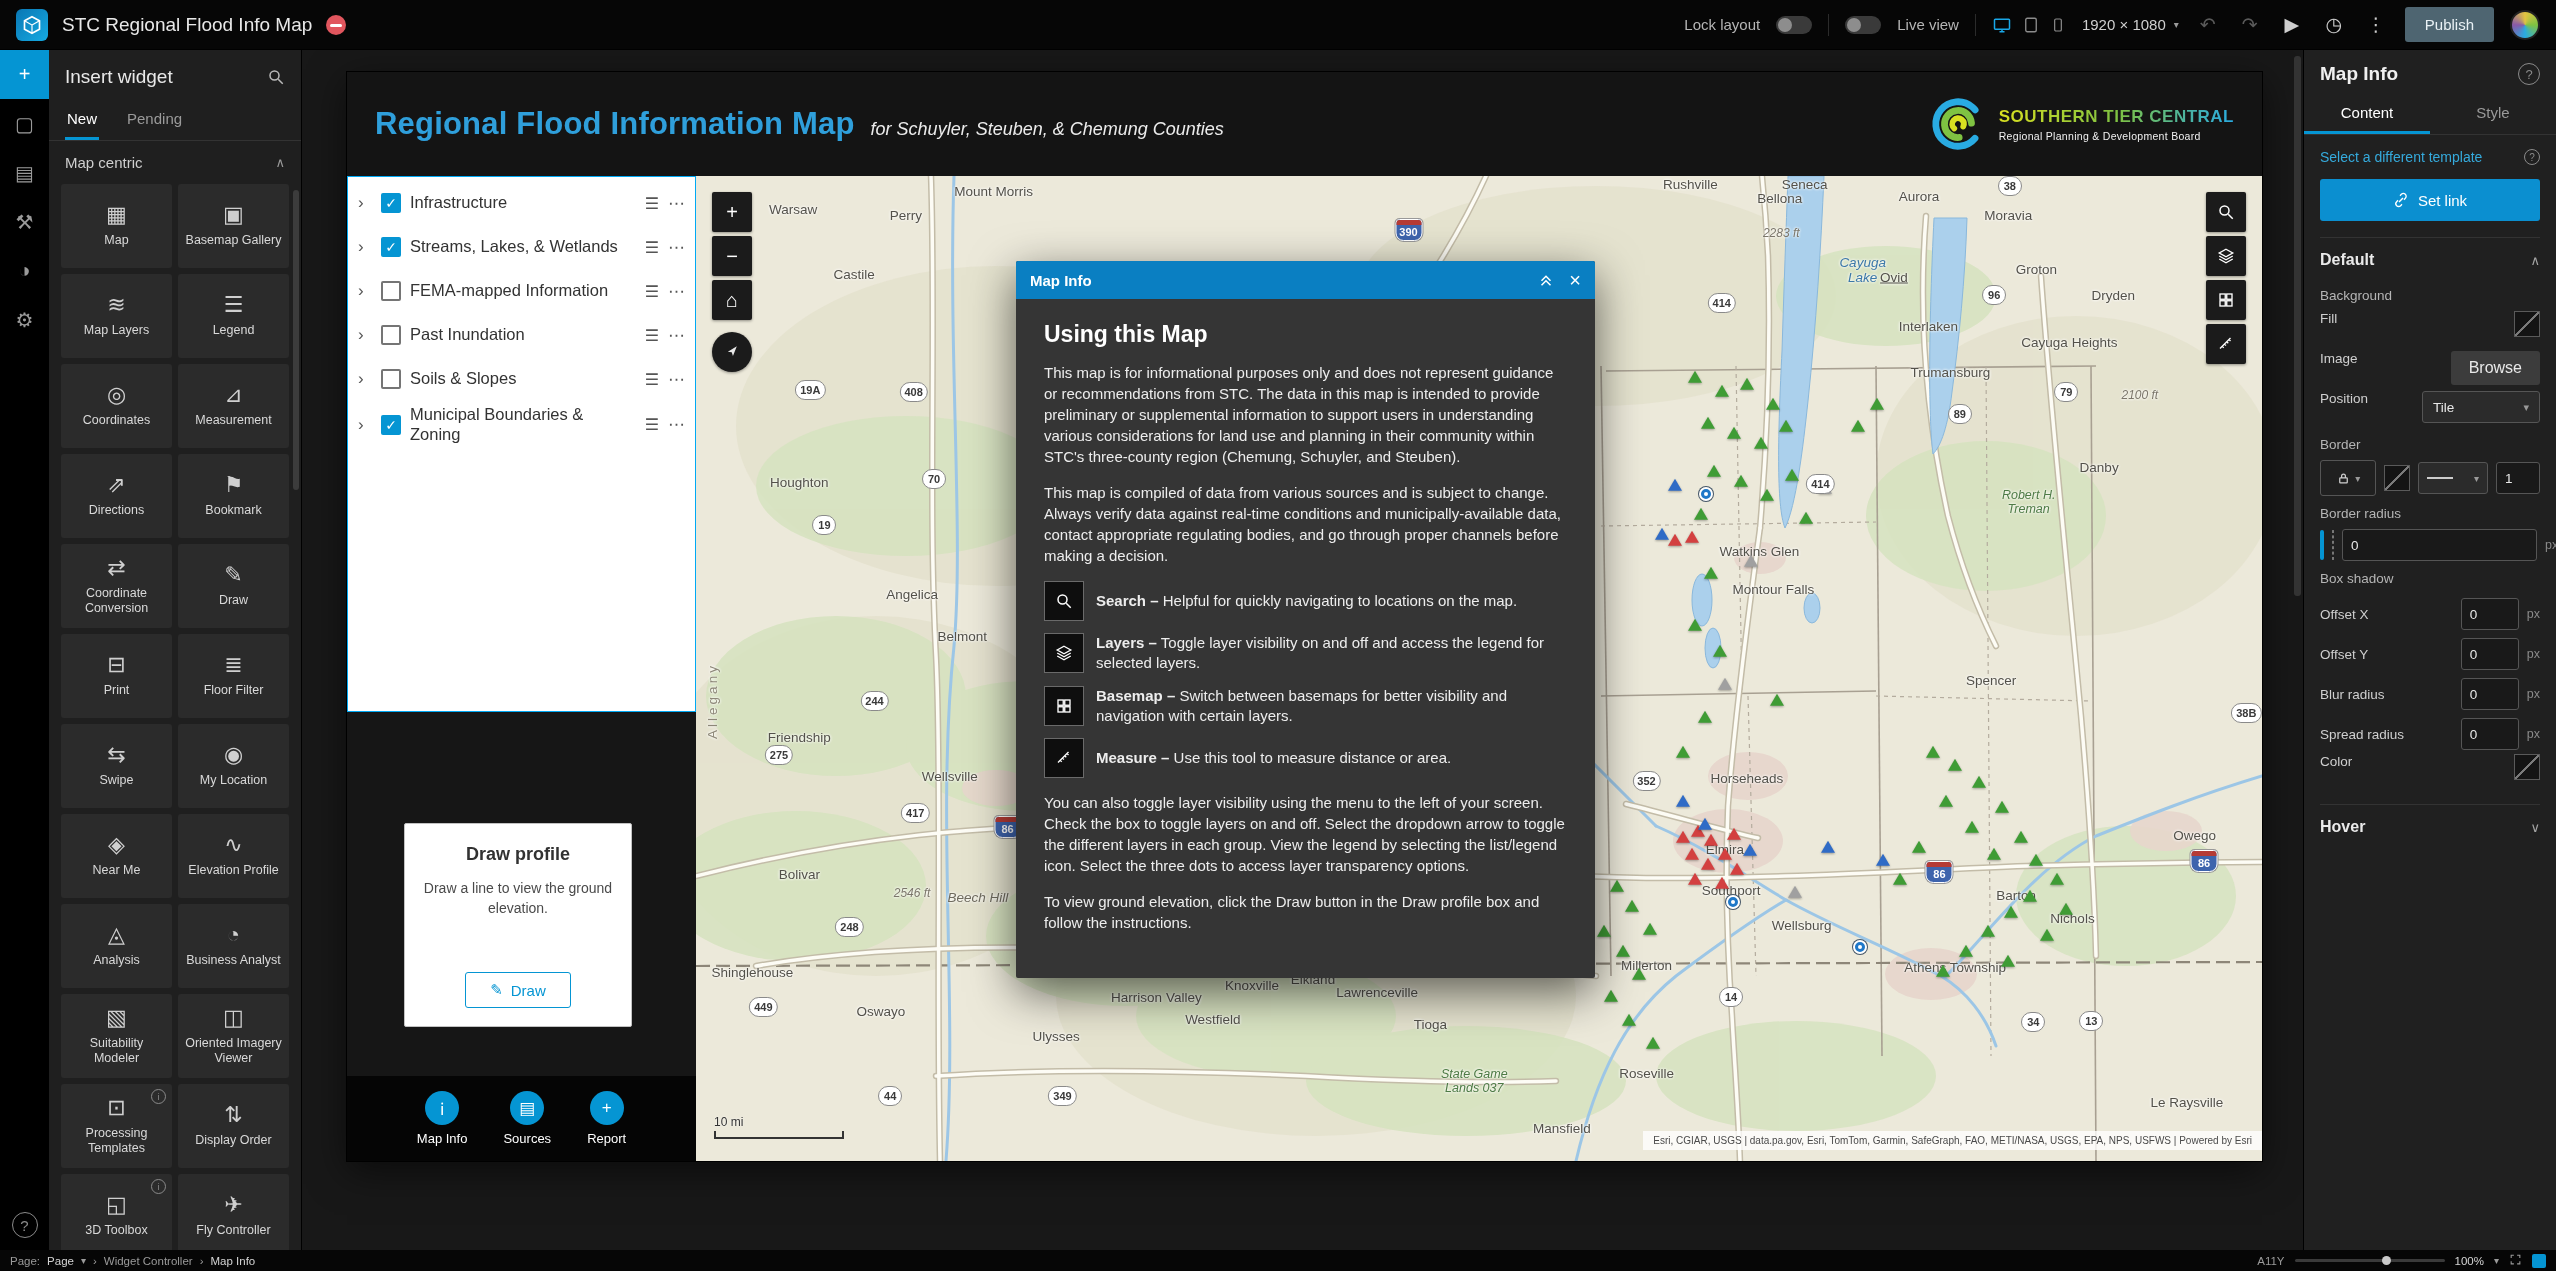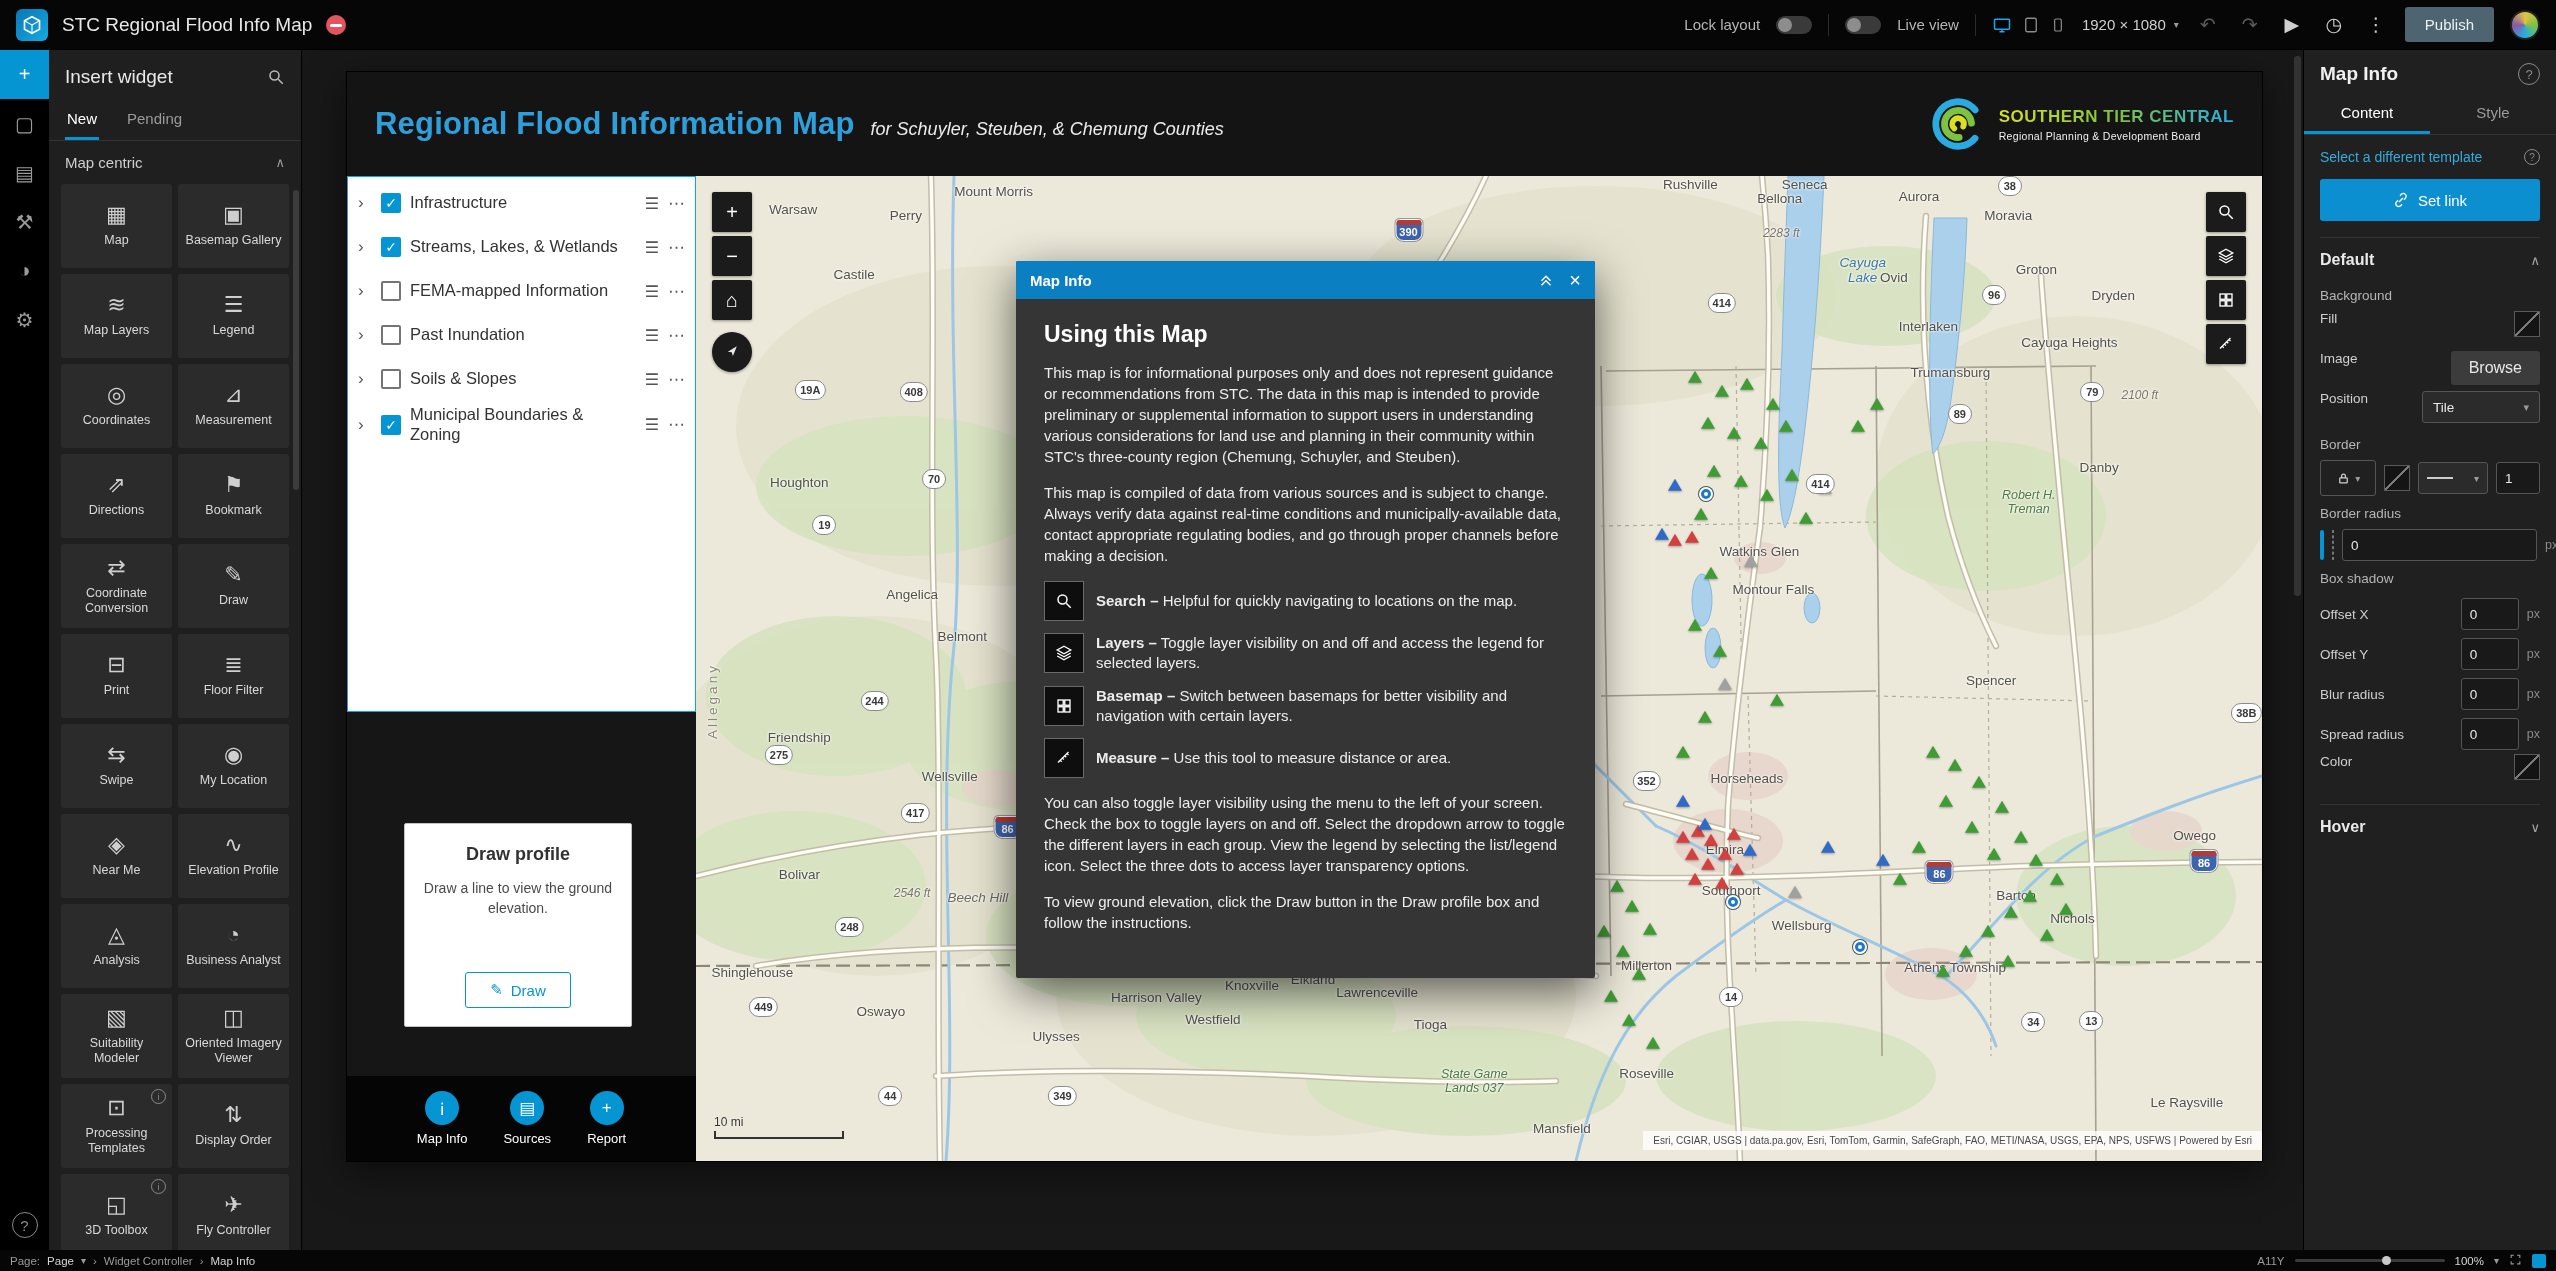--- a/index.html
+++ b/index.html
@@ -628,21 +628,21 @@
               <span class="town" style="left: 87.9%; top: 75.3%;">Nichols</span>
               <span class="town" style="left: 95.2%; top: 94%;">Le Raysville</span>
               <span class="town" style="left: 70.6%; top: 76%;">Wellsburg</span>
               <span class="town" style="left: 66.1%; top: 72.5%;">Southport</span>
               <span class="town" style="left: 67.1%; top: 61.1%;">Horseheads</span>
               <span class="town" style="left: 65.7%; top: 68.3%;">Elmira</span>
               <span class="town" style="left: 67.9%; top: 38.1%;">Watkins Glen</span>
               <span class="town" style="left: 68.8%; top: 41.9%;">Montour Falls</span>
               <span class="town" style="left: 80.1%; top: 19.9%;">Trumansburg</span>
               <span class="town" style="left: 78.7%; top: 15.2%;">Interlaken</span>
-              <span class="town" style="left: 76.5%; top: 10.3%;">Ovid</span>
+              <span class="town" style="left: 76.5%; top: 10.3%; text-decoration: underline;">Ovid</span>
               <span class="town" style="left: 78.1%; top: 2%;">Aurora</span>
               <span class="town" style="left: 83.8%; top: 4%;">Moravia</span>
               <span class="town" style="left: 85.6%; top: 9.4%;">Groton</span>
               <span class="town" style="left: 90.5%; top: 12.1%;">Dryden</span>
               <span class="town" style="left: 87.7%; top: 16.9%;">Cayuga Heights</span>
               <span class="town" style="left: 82.7%; top: 51.2%;">Spencer</span>
               <span class="town" style="left: 89.6%; top: 29.5%;">Danby</span>
               <span class="town" style="left: 70.8%; top: 0.8%;">Seneca</span>
               <span class="town" style="left: 69.2%; top: 2.2%;">Bellona</span>
               <span class="town" style="left: 63.5%; top: 0.8%;">Rushville</span>
@@ -720,21 +720,21 @@
               </span>
               <span class="shield s" style="left: 85.4%; top: 85.9%;">
                 <span>34</span>
               </span>
               <span class="shield s" style="left: 82.9%; top: 12.1%;">
                 <span>96</span>
               </span>
               <span class="shield s" style="left: 80.7%; top: 24.2%;">
                 <span>89</span>
               </span>
-              <span class="shield s" style="left: 87.5%; top: 21.9%; margin-left: 26px;">
+              <span class="shield s" style="left: 87.5%; top: 21.9%;">
                 <span>79</span>
               </span>
               <span class="shield s" style="left: 83.9%; top: 1%;">
                 <span>38</span>
               </span>
               <span class="shield s" style="left: 99%; top: 54.5%;">
                 <span>38B</span>
               </span>
             </div>
 

